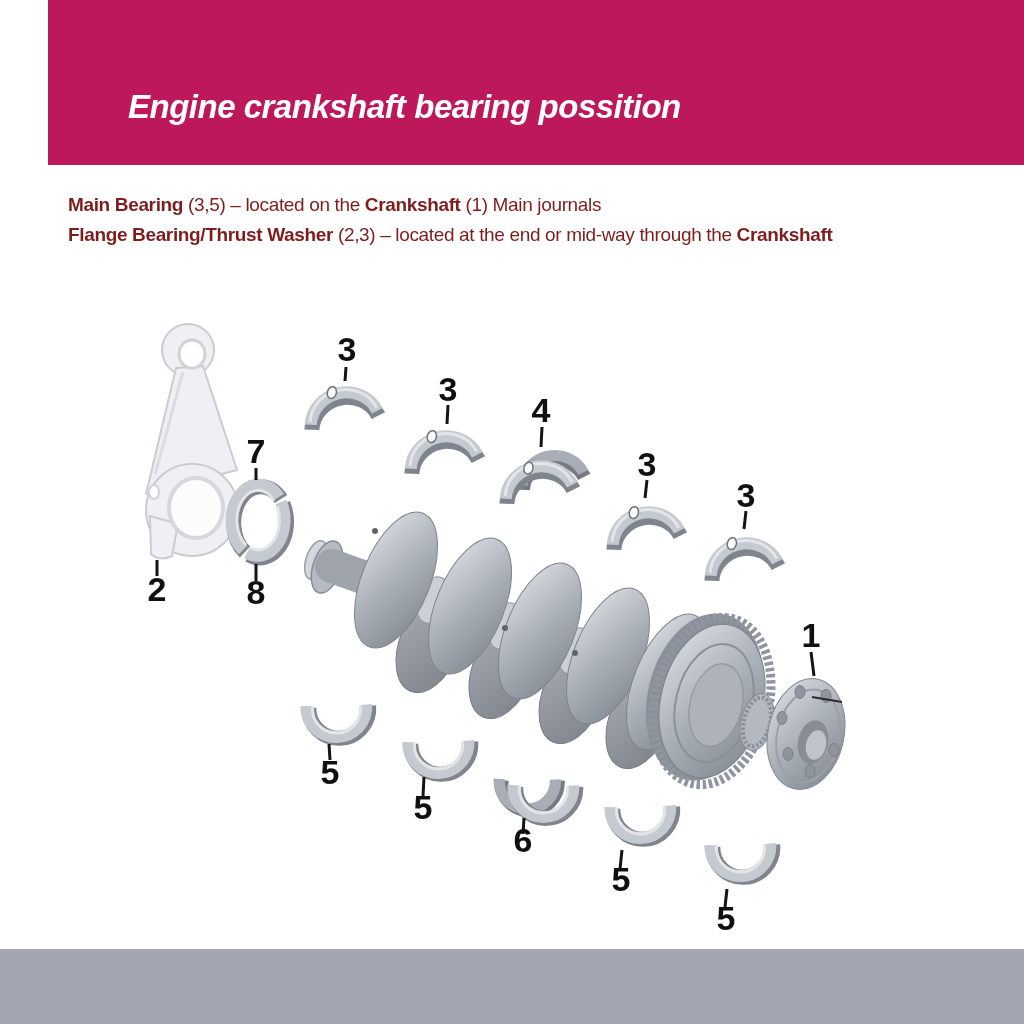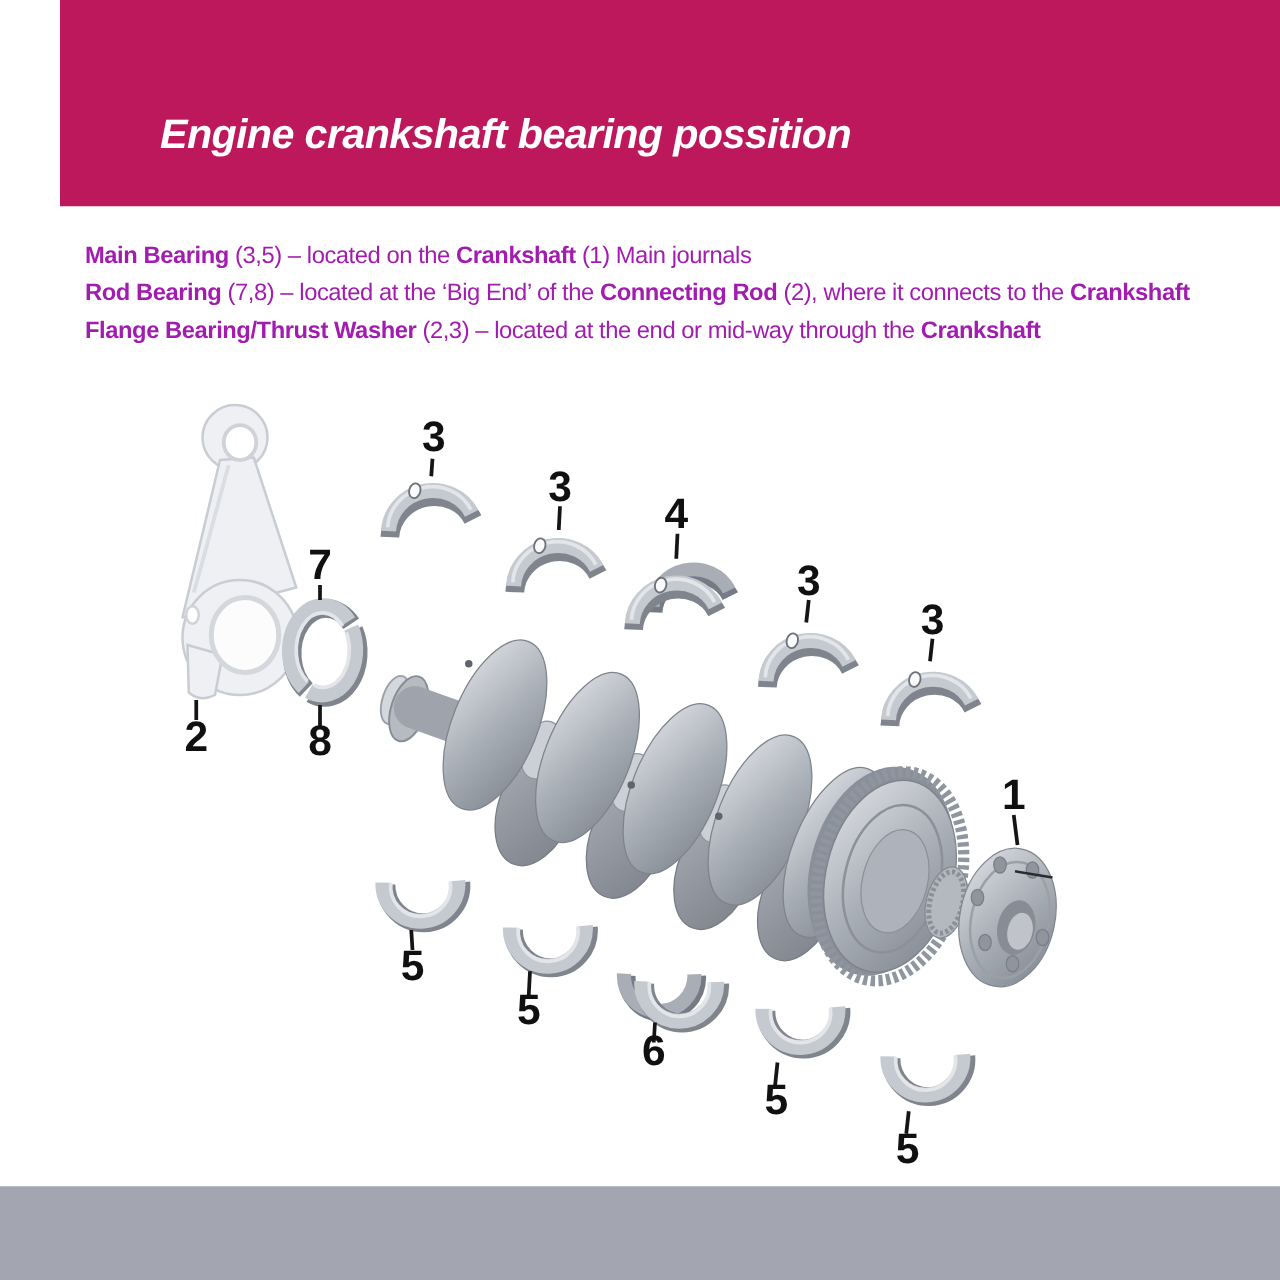--- a/index.html
+++ b/index.html
@@ -43,23 +43,22 @@
   .callout-line{stroke:#151515;stroke-width:3;}
   .rod-fill{fill:#eef0f3;stroke:#c9cdd3;stroke-width:2;}
 </style>
 </head>
 <body>
 
 <div class="header" style="background: #be185d; margin-left: 48px;">
   <h1 class="page-title" style="color: rgb(255, 255, 255);">Engine crankshaft bearing possition</h1>
 </div>
 
-<div class="desc" id="desc" style="color: #a21caf;">
+<div class="desc" id="desc" style="color: #7f1d1d;">
     <p><b>Main Bearing</b><span> (3,5) – located on the </span><b>Crankshaft</b><span> (1) Main journals</span></p>
-    <p><b>Rod Bearing</b><span> (7,8) – located at the ‘Big End’ of the </span><b>Connecting Rod</b><span> (2), where it connects to the </span><b>Crankshaft</b></p>
     <p><b>Flange Bearing/Thrust Washer</b><span> (2,3) – located at the end or mid-way through the </span><b>Crankshaft</b></p>
   </div>
 
 <svg class="diagram" viewBox="0 0 1024 1024" xmlns="http://www.w3.org/2000/svg">
   <defs>
     <linearGradient id="gMetal" x1="0" y1="0" x2="1" y2="1">
       <stop offset="0" stop-color="#e0e2e6"></stop>
       <stop offset="0.5" stop-color="#aab0b8"></stop>
       <stop offset="1" stop-color="#7f858e"></stop>
     </linearGradient>

